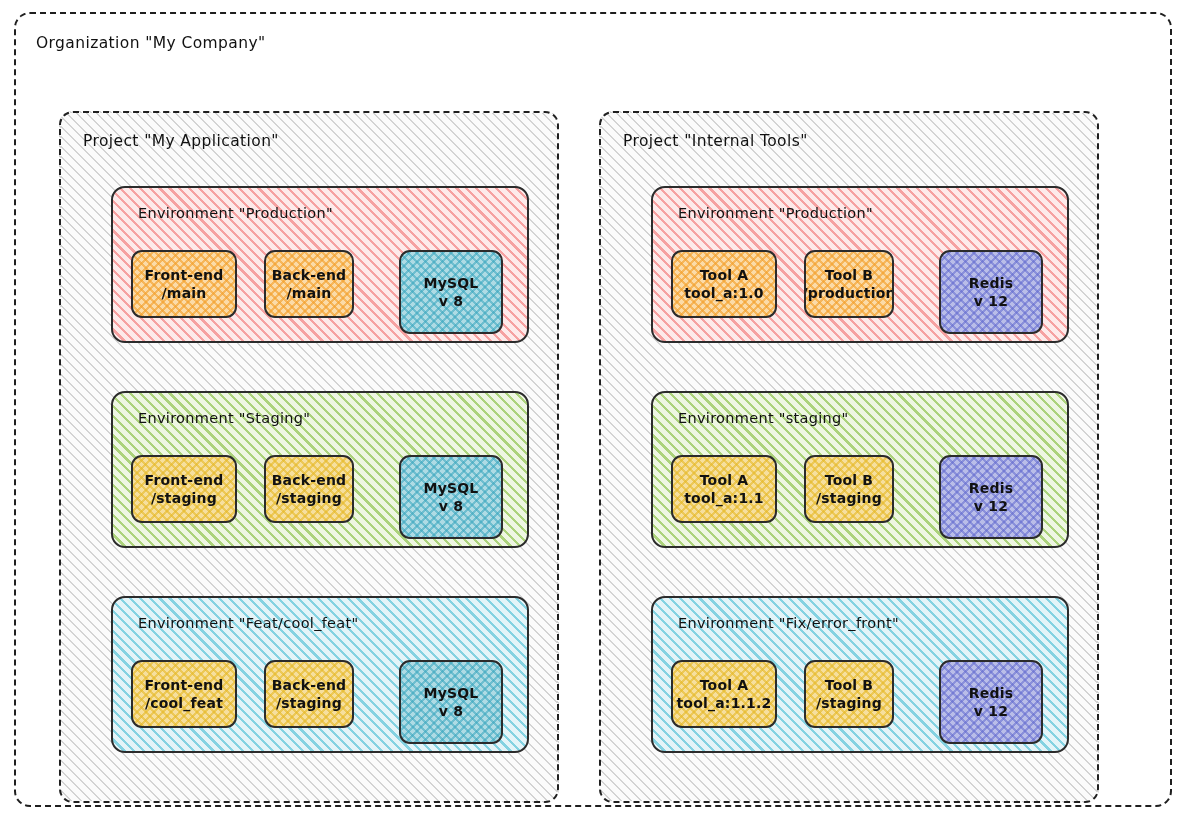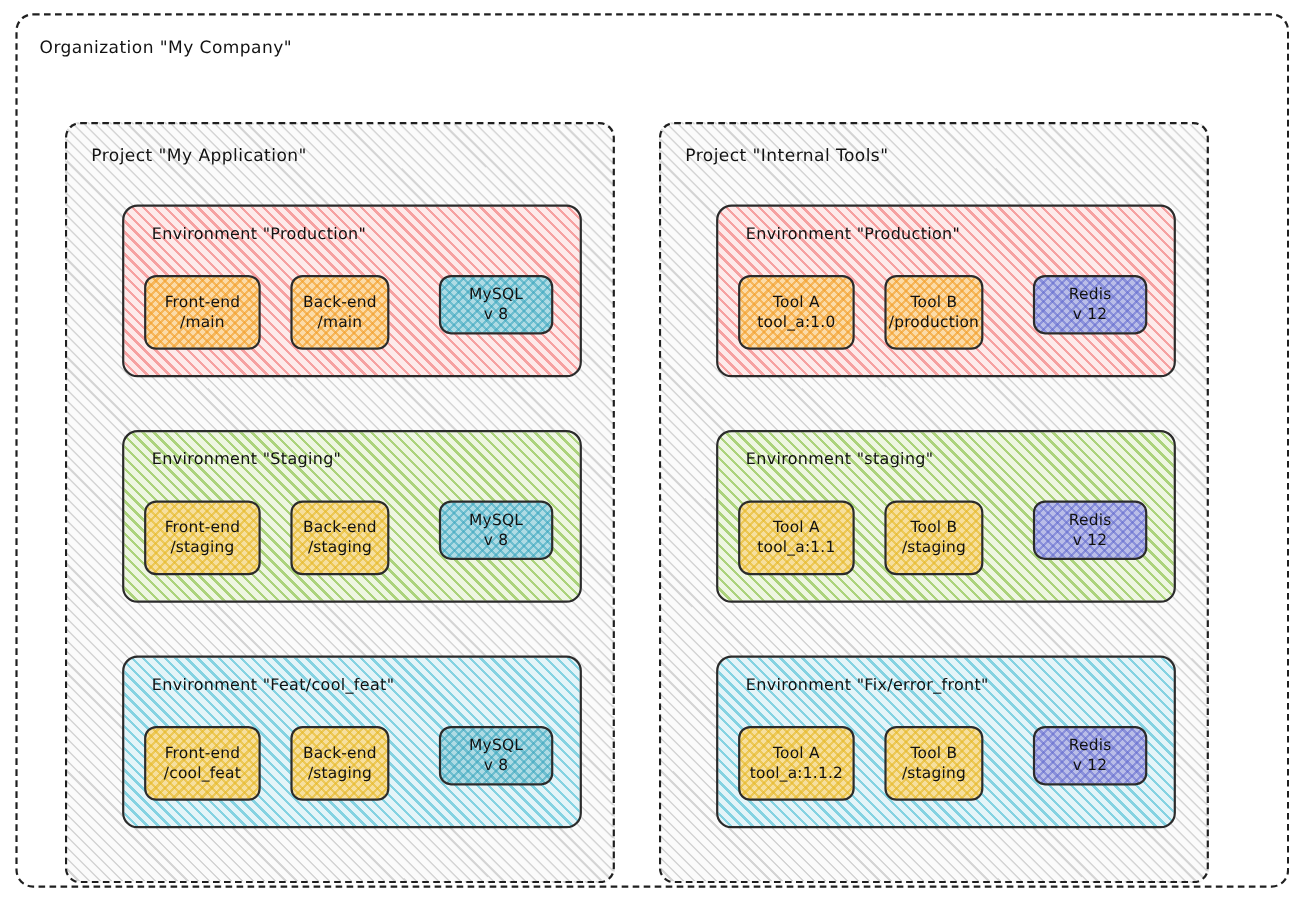--- a/index.html
+++ b/index.html
@@ -132,34 +132,35 @@
     position: absolute;
     box-sizing: border-box;
     border: 2.2px solid #2b2b2b;
     border-radius: 11px;
     display: flex;
     flex-direction: column;
     align-items: center;
     justify-content: center;
     overflow: hidden;
     text-align: center;
+    font-weight: bold;
   }
   .node .line {
     font-size: 14px;
     color: #111111;
     line-height: 1.32;
     white-space: nowrap;
     letter-spacing: 0.2px;
     position: relative;
     z-index: 2;
   }
   
   .node.slot-0 { left: 18px;  width: 106px; height: 68px; }
   .node.slot-1 { left: 151px; width: 90px; height: 68px; }
-  .node.slot-2 { left: 286px; width: 104px; height: 54px; }
+  .node.slot-2 { left: 286px; width: 104px; height: 84px; }
 
   
   .node.n-orange {
     background-color: #fbdba8;
     background-image:
       repeating-linear-gradient(45deg,
         rgba(243,160,44,0.62) 0px, rgba(243,160,44,0.62) 2px,
         rgba(255,255,255,0) 2px, rgba(255,255,255,0) 6px),
       repeating-linear-gradient(-45deg,
         rgba(243,160,44,0.62) 0px, rgba(243,160,44,0.62) 2px,

